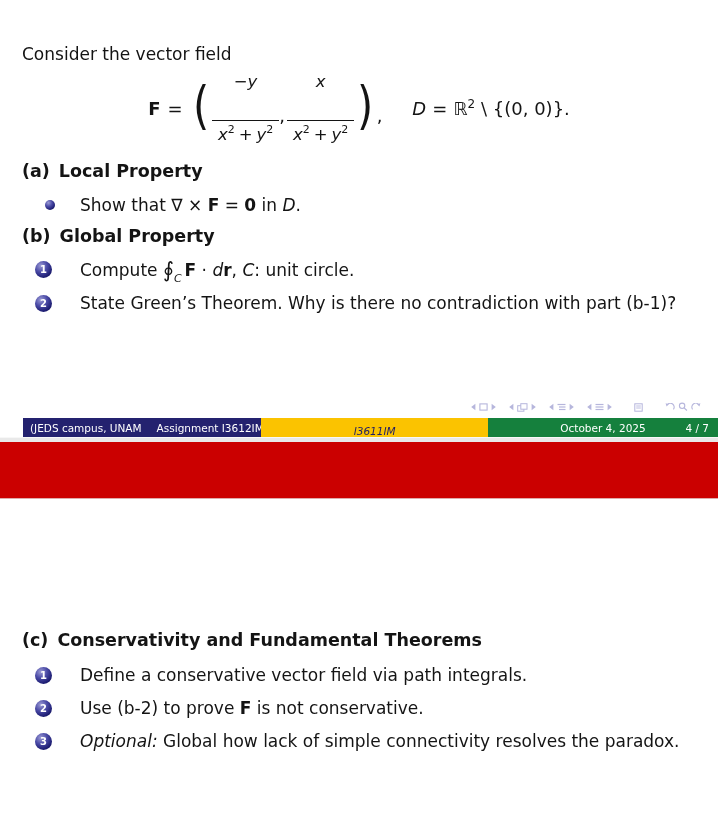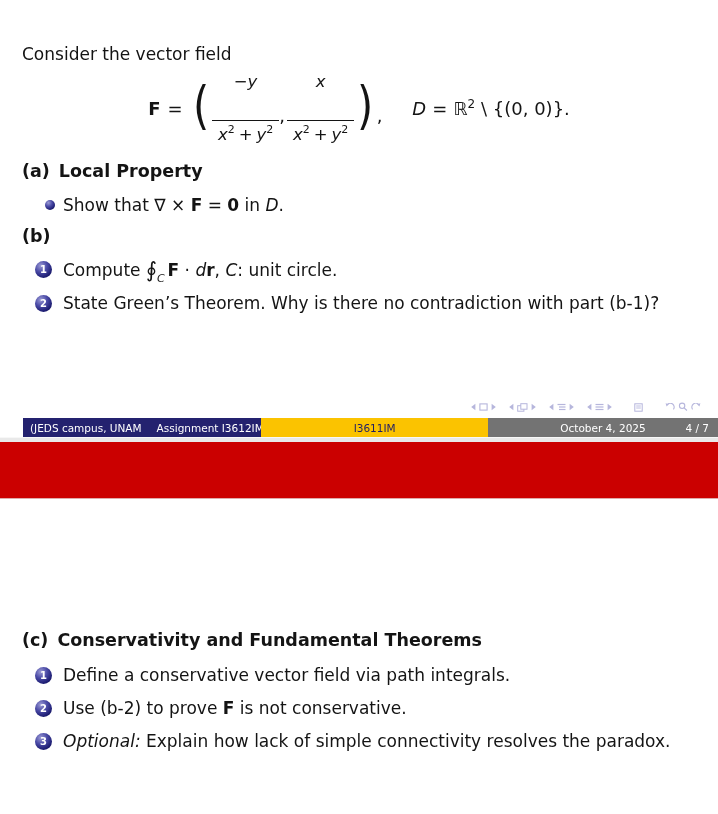--- a/index.html
+++ b/index.html
@@ -29,21 +29,21 @@
   .outer-comma { align-self:flex-end; padding-bottom:14px; }
   .domain { margin-left:30px; white-space:nowrap; }
   .domain sup { font-size:12px; }
   .domain .rel { margin:0 6px; }
 
   .sec-heading { position:absolute; left:22px; font-size:17.5px; font-weight:bold; display:flex; }
   .sec-heading .lbl { margin-right:9px; }
   .h-a { top:161px; } .h-b { top:226px; }
 
   .item { position:absolute; display:flex; font-size:17px; line-height:27px; }
-  .item .text { max-width:612px; }
+  .item .text { max-width:612px;margin-left:17px; }
   .ball {
     flex:0 0 17px; width:17px; height:17px; border-radius:50%; margin-top:5px;
     background:radial-gradient(circle at 34% 28%, #9a9ad4 0%, #4a4aa6 38%, #1d1d72 72%, #0c0c46 100%);
     color:#fff; font-size:10px; font-weight:bold;
     display:flex; align-items:center; justify-content:center;
   }
   .dot-ball {
     flex:0 0 10px; width:10px; height:10px; border-radius:50%; margin-top:8px;
     background:radial-gradient(circle at 34% 28%, #9a9ad4 0%, #4a4aa6 38%, #1d1d72 72%, #0c0c46 100%);
   }
@@ -60,22 +60,22 @@
             display:flex; align-items:center; height:12px; }
   .navgroup { display:inline-flex; align-items:center; gap:3px; margin-left:11px; }
   .navgroup.big-gap { margin-left:21px; }
   .navbar svg { display:block; }
 
   
   .footline { position:absolute; top:418px; left:0; width:718px; height:19px;
               display:flex; font-size:10.5px;padding-left:23px; }
   .fl-left  { width:34.3%; background:#24226f; color:#fff; display:flex; align-items:center;
               padding-left:7px; gap:15px; overflow:hidden; white-space:nowrap; }
-  .fl-mid   { width:32.6%; background:#fbc300; color:#1f1d66; display:flex; align-items:center; justify-content:center; }
-  .fl-right { width:33.1%; background:#737373; color:#fff; position:relative;
+  .fl-mid   { width:32.6%; background:#fbc300; color:#1f1d66; display:flex; align-items:flex-end; justify-content:center;font-style:italic; }
+  .fl-right { width:33.1%; background:#15803d; color:#fff; position:relative;
               display:flex; align-items:center; justify-content:center; }
   .fl-page  { position:absolute; right:9px; }
 
   
   .page-gap { position:absolute; top:437px; left:0; width:718px; height:5px;
               background:#e9e9e9; border-top:1px solid #f7f7f7; }
   .redbar { position:absolute; top:442px; left:0; width:718px; height:57px;
             background:#cb0000; border-bottom:1px solid #dfaaaa; }
   .page5 { position:absolute; top:499px; left:0; width:718px; height:315px; background:#fff; }
   .h-c { top:131px; }
@@ -116,20 +116,21 @@
   </div>
 
   <div class="item i-a">
     <span class="dot-ball"></span>
     <span class="gap8"></span>
     <span class="text"><span>Show that </span><span>∇ × </span><span class="boldF">F</span><span> = </span><span class="boldF">0</span><span> in </span><span class="ital">D</span><span>.</span></span>
   </div>
 
   <div class="sec-heading h-b">
     <span class="lbl">(b)</span>
+    <span>Global Property</span>
   </div>
 
   <div class="item i-b1">
     <span class="ball">1</span>
     <span class="gap11"></span>
     <span class="text"><span>Compute </span><span class="oint">∮</span><span class="oint-sub">C</span><span class="boldF">F</span><span> · </span><span class="ital">d</span><span class="boldF">r</span><span>, </span><span class="ital">C</span><span>: unit circle.</span></span>
   </div>
 
   <div class="item i-b2">
     <span class="ball">2</span>
@@ -242,15 +243,15 @@
 
   <div class="item i-c2">
     <span class="ball">2</span>
     <span class="gap11"></span>
     <span class="text"><span>Use (b-2) to prove </span><span class="boldF">F</span><span> is not conservative.</span></span>
   </div>
 
   <div class="item i-c3">
     <span class="ball">3</span>
     <span class="gap11"></span>
-    <span class="text"><span class="ital">Optional:</span><span> Explain how lack of simple connectivity resolves the paradox.</span></span>
+    <span class="text"><span class="ital">Optional:</span><span> Global how lack of simple connectivity resolves the paradox.</span></span>
   </div>
 </div>
 
 </body></html>

